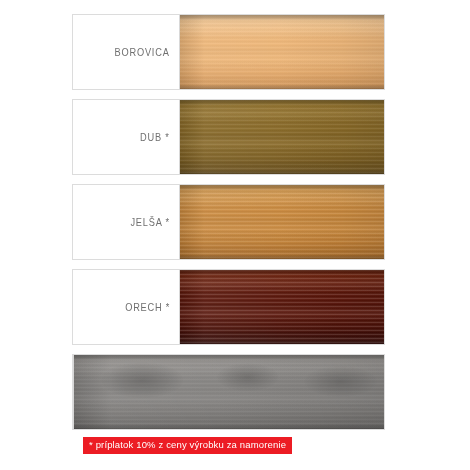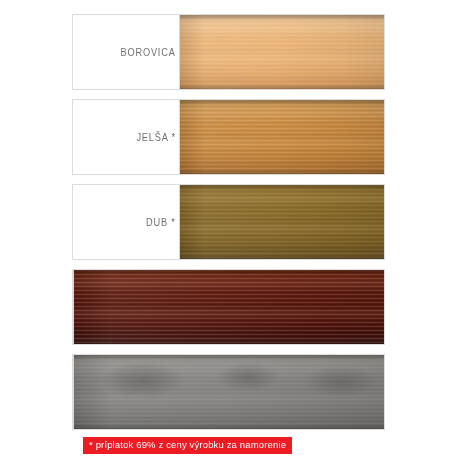--- a/index.html
+++ b/index.html
@@ -36,21 +36,21 @@
     border: 1px solid #dcdcdc;
     box-sizing: border-box;
   }
 
   .wood-label-cell {
     width: 106px;
     flex: 0 0 106px;
     display: flex;
     align-items: center;
     justify-content: flex-end;
-    padding-right: 3px;
+    padding-right: 9px;
     box-sizing: border-box;
     background: #ffffff;
   }
 
   .wood-label {
     font-size: 10.5px;
     letter-spacing: 0.9px;
     color: #6f6f6f;
     font-family: "Liberation Sans", "DejaVu Sans", sans-serif;
     white-space: nowrap;
@@ -186,49 +186,52 @@
       <div class="wood-swatch" style="background: linear-gradient(rgb(246, 205, 155) 0%, rgb(239, 183, 121) 34%, rgb(239, 183, 121) 62%, rgb(215, 154, 92) 100%);">
         <span class="grain-vert"></span>
         <span class="grain-band"></span>
         <span class="grain-fine"></span>
         <span class="grain-knot"></span>
         <span class="swatch-top-shade"></span>
         <span class="swatch-bottom-shade"></span>
       </div>
     </div>
 
+    <div class="wood-row" data-wood="dub">
+      <div class="wood-label-cell">
+        <span class="wood-label">DUB *</span>
+      </div>
+      <div class="wood-swatch" style="background: linear-gradient(rgb(158, 124, 51) 0%, rgb(138, 106, 39) 34%, rgb(138, 106, 39) 62%, rgb(109, 82, 28) 100%);">
+        <span class="grain-vert"></span>
+        <span class="grain-band"></span>
+        <span class="grain-fine"></span>
+        <span class="grain-knot"></span>
+        <span class="swatch-top-shade"></span>
+        <span class="swatch-bottom-shade"></span>
+      </div>
+    </div>
+
     <div class="wood-row" data-wood="jelsa">
       <div class="wood-label-cell">
         <span class="wood-label">JELŠA *</span>
       </div>
       <div class="wood-swatch" style="background: linear-gradient(rgb(219, 163, 90) 0%, rgb(205, 139, 62) 34%, rgb(205, 139, 62) 62%, rgb(176, 112, 42) 100%);">
         <span class="grain-vert"></span>
         <span class="grain-band"></span>
         <span class="grain-fine"></span>
         <span class="grain-knot"></span>
         <span class="swatch-top-shade"></span>
         <span class="swatch-bottom-shade"></span>
       </div>
     </div>
 
-    <div class="wood-row" data-wood="dub">
-      <div class="wood-label-cell">
-        <span class="wood-label">DUB *</span>
-      </div>
-      <div class="wood-swatch" style="background: linear-gradient(rgb(158, 124, 51) 0%, rgb(138, 106, 39) 34%, rgb(138, 106, 39) 62%, rgb(109, 82, 28) 100%);">
-        <span class="grain-vert"></span>
-        <span class="grain-band"></span>
-        <span class="grain-fine"></span>
-        <span class="grain-knot"></span>
-        <span class="swatch-top-shade"></span>
-        <span class="swatch-bottom-shade"></span>
-      </div>
-    </div>
-
     <div class="wood-row" data-wood="orech">
+      <div class="wood-label-cell">
+        <span class="wood-label">ORECH *</span>
+      </div>
       <div class="wood-swatch" style="background: linear-gradient(rgb(125, 42, 18) 0%, rgb(92, 21, 9) 34%, rgb(92, 21, 9) 62%, rgb(56, 10, 5) 100%);">
         <span class="grain-vert"></span>
         <span class="grain-band"></span>
         <span class="grain-fine"></span>
         <span class="grain-knot"></span>
         <span class="swatch-top-shade"></span>
         <span class="swatch-bottom-shade"></span>
       </div>
     </div>
 
@@ -239,16 +242,16 @@
         <span class="grain-fine"></span>
         <span class="grain-knot"></span>
         <span class="swatch-top-shade"></span>
         <span class="swatch-bottom-shade"></span>
       </div>
     </div>
 
   </div>
 
   <div class="footnote-wrap">
-    <span class="footnote-banner" style="background: rgb(236, 28, 36); color: rgb(255, 255, 255);">* príplatok 69% z ceny výrobku za namorenie</span>
+    <span class="footnote-banner" style="background: rgb(236, 28, 36); color: rgb(255, 255, 255);">* príplatok 10% z ceny výrobku za namorenie</span>
   </div>
 
 </div>
 
 </body></html>

